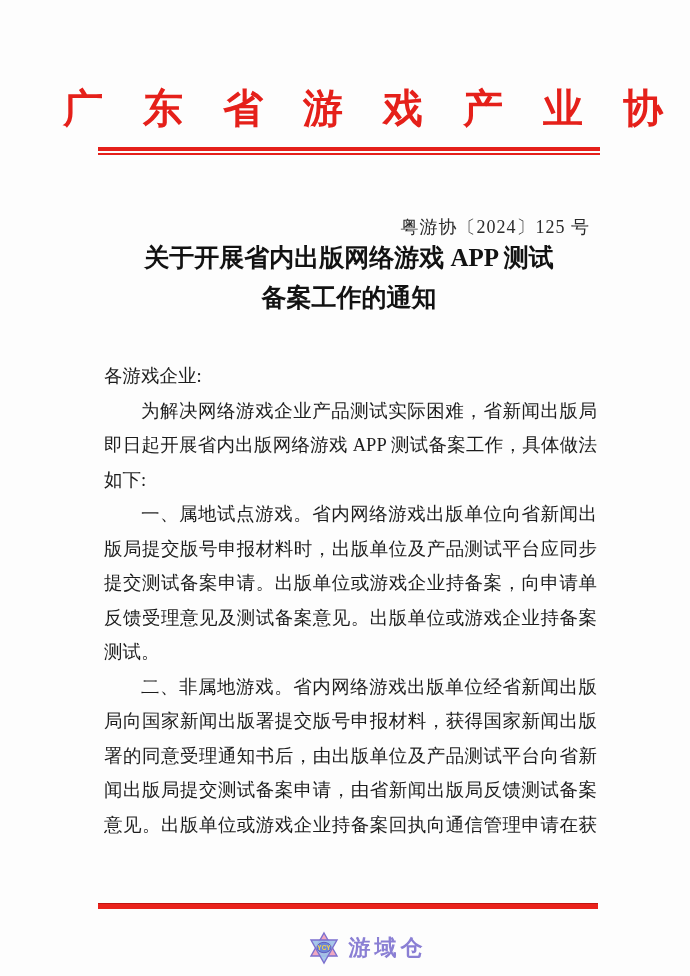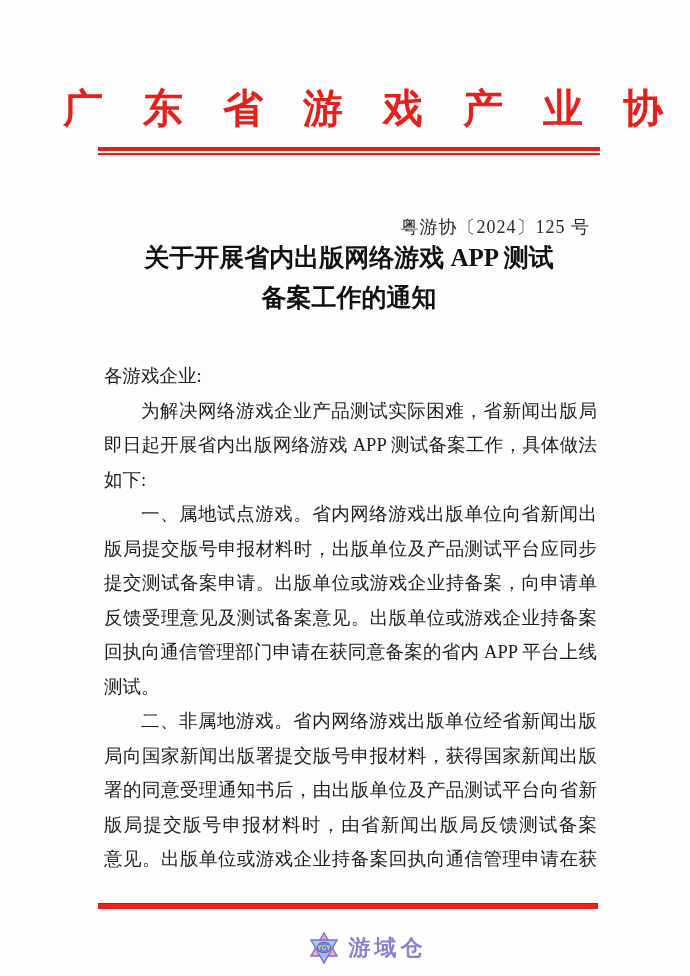--- a/index.html
+++ b/index.html
@@ -149,26 +149,25 @@
 
   <div class="body-text">
       <div class="bodyline">各游戏企业:</div>
       <div class="bodyline just ind">为解决网络游戏企业产品测试实际困难，省新闻出版局</div>
       <div class="bodyline just">即日起开展省内出版网络游戏 APP 测试备案工作，具体做法</div>
       <div class="bodyline">如下:</div>
       <div class="bodyline just ind"><b>一、属地试点游戏。</b>省内网络游戏出版单位向省新闻出</div>
       <div class="bodyline just">版局提交版号申报材料时，出版单位及产品测试平台应同步</div>
       <div class="bodyline just">提交测试备案申请。出版单位或游戏企业持备案，向申请单位</div>
       <div class="bodyline just">反馈受理意见及测试备案意见。出版单位或游戏企业持备案</div>
-      <div class="bodyline just">回执向通信管理部门申请在获同意备案的省内 APP 平台上线</div>
       <div class="bodyline">测试。</div>
       <div class="bodyline just ind"><b>二、非属地游戏。</b>省内网络游戏出版单位经省新闻出版</div>
       <div class="bodyline just">局向国家新闻出版署提交版号申报材料，获得国家新闻出版</div>
       <div class="bodyline just">署的同意受理通知书后，由出版单位及产品测试平台向省新</div>
-      <div class="bodyline just">版局提交版号申报材料时，由省新闻出版局反馈测试备案</div>
+      <div class="bodyline just">闻出版局提交测试备案申请，由省新闻出版局反馈测试备案</div>
       <div class="bodyline just">意见。出版单位或游戏企业持备案回执向通信管理申请在获</div>
     </div>
 
   <div class="rule-bottom"></div>
 
   <div class="footer-logo">
     <svg class="logo-star" viewBox="0 0 32 36">
 
       <polygon points="16,3 29,26 3,26" fill="#f0a8c0" stroke="#7b6fce" stroke-width="1.4"></polygon>
 

